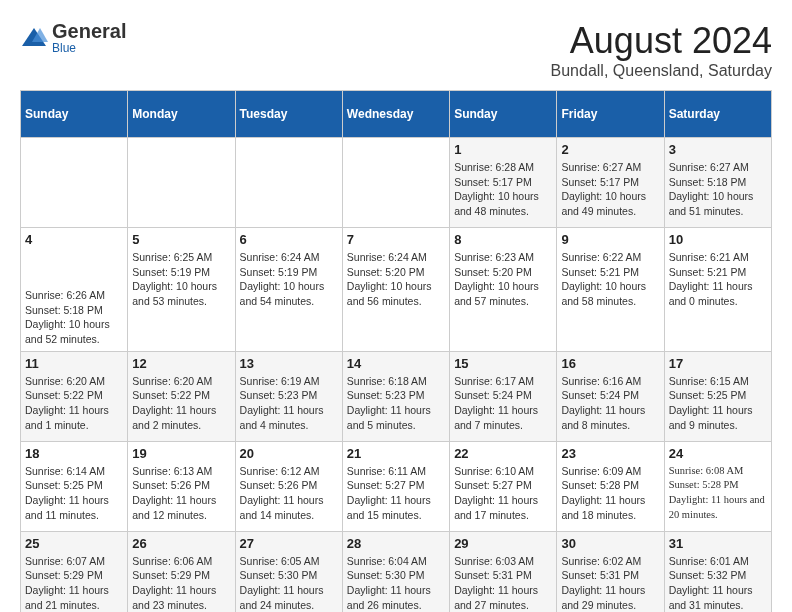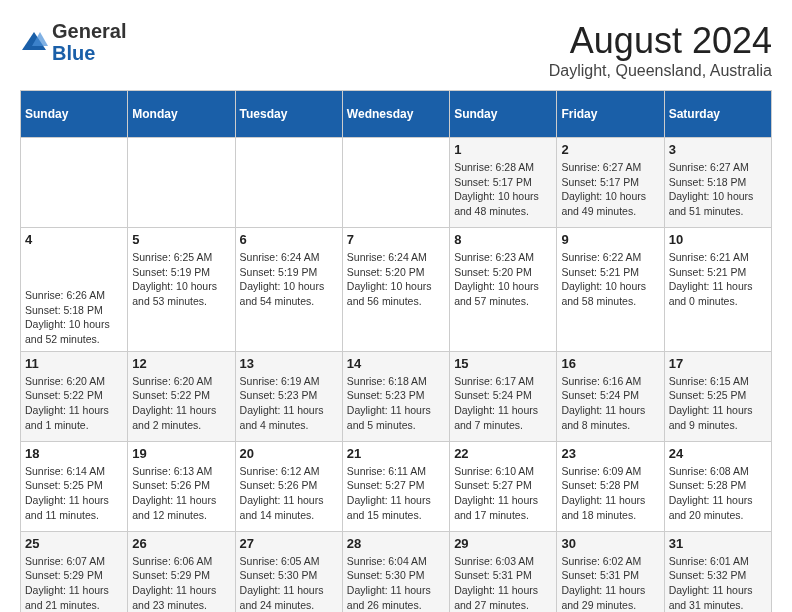--- a/index.html
+++ b/index.html
@@ -25,22 +25,22 @@
       display: flex;
       flex-direction: column;
       line-height: 1.1;
     }
     .logo-general {
       font-size: 20px;
       font-weight: bold;
       color: #333;
     }
     .logo-blue {
-      font-size: 20px;
-      font-weight: bold;
+      font-size: 12px;
+      font-weight: normal;
       color: #1a5fa8;
     }
     .logo-icon {
       width: 28px;
       height: 28px;
     }
     .title-block {
       text-align: right;
     }
     .main-title {
@@ -106,21 +106,21 @@
       <polygon points="14,4 26,22 2,22" fill="#1a5fa8"></polygon>
       <polygon points="20,4 28,18 12,18" fill="#4a90d9" opacity="0.7"></polygon>
     </svg>
     <div class="logo-text">
       <span class="logo-general">General</span>
       <span class="logo-blue">Blue</span>
     </div>
   </div>
   <div class="title-block">
     <div class="main-title">August 2024</div>
-    <div class="subtitle">Daylight, Queensland, Australia</div>
+    <div class="subtitle">Bundall, Queensland, Saturday</div>
   </div>
 </div>
 
 <table>
   <thead>
     <tr>
     <th>Sunday</th>
         <th>Monday</th>
         <th>Tuesday</th>
         <th>Wednesday</th>
@@ -274,21 +274,21 @@
 Daylight: 11 hours and 17 minutes.</div>
         </td>
         <td>
           <span class="day-number">23</span>
           <div class="day-info" style="white-space: pre-line;">Sunrise: 6:09 AM
 Sunset: 5:28 PM
 Daylight: 11 hours and 18 minutes.</div>
         </td>
         <td>
           <span class="day-number">24</span>
-          <div class="day-info" style="white-space: pre-line;">Sunrise: 6:08 AM
+          <div class="day-info" style="white-space: pre-line; font-family: Liberation Serif, serif;">Sunrise: 6:08 AM
 Sunset: 5:28 PM
 Daylight: 11 hours and 20 minutes.</div>
         </td>
       </tr>
       <tr>
         <td>
           <span class="day-number">25</span>
           <div class="day-info" style="white-space: pre-line;">Sunrise: 6:07 AM
 Sunset: 5:29 PM
 Daylight: 11 hours and 21 minutes.</div>

